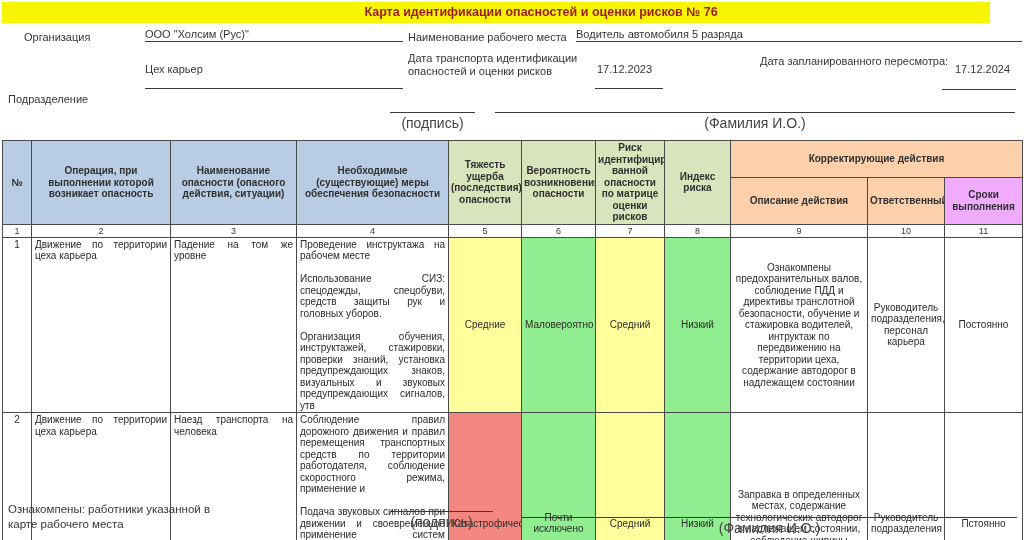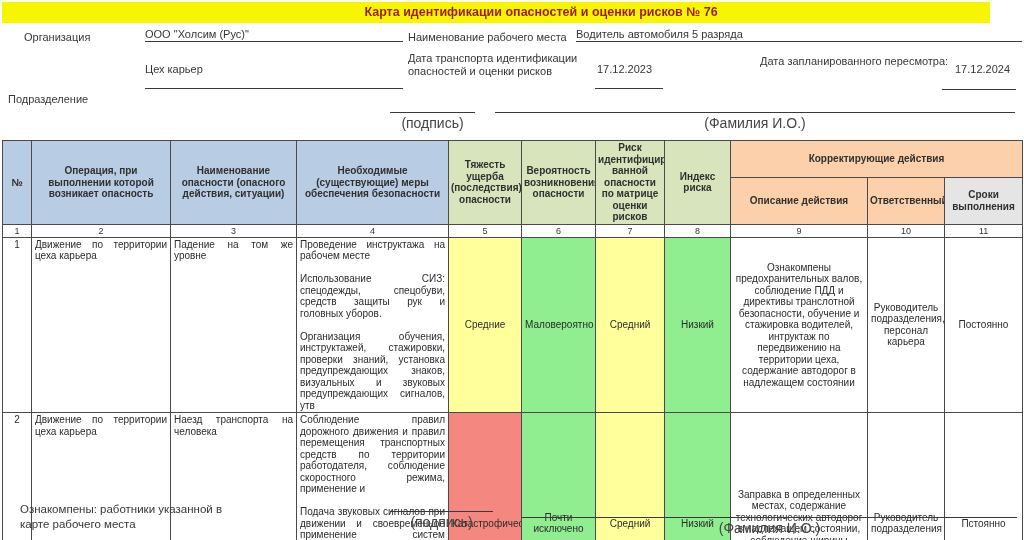--- a/index.html
+++ b/index.html
@@ -89,21 +89,21 @@
       <th rowspan="2" style="background-color: rgb(184, 204, 228);">Необходимые (существующие) меры обеспечения безопасности</th>
       <th rowspan="2" style="background-color: rgb(216, 228, 188);">Тяжесть ущерба (последствия) опасности</th>
       <th rowspan="2" style="background-color: rgb(216, 228, 188);">Вероятность возникновения опасности</th>
       <th rowspan="2" style="background-color: rgb(216, 228, 188);">Риск идентифициро ванной опасности по матрице оценки рисков</th>
       <th rowspan="2" style="background-color: rgb(216, 228, 188);">Индекс риска</th>
       <th colspan="3" style="background-color: rgb(251, 208, 171);">Корректирующие действия</th>
     </tr>
     <tr style="height:32px;">
       <th style="background-color: rgb(251, 208, 171);">Описание действия</th>
       <th style="background-color: rgb(251, 208, 171);">Ответственный</th>
-      <th style="background-color: #e5e5e5;">Сроки выполнения</th>
+      <th style="background-color: #f0abfc;">Сроки выполнения</th>
     </tr>
     <tr class="numrow">
       <td>1</td>
       <td>2</td>
       <td>3</td>
       <td>4</td>
       <td>5</td>
       <td>6</td>
       <td>7</td>
       <td>8</td>
@@ -141,20 +141,20 @@
       <td class="txt mid ctr" style="background-color: rgb(144, 238, 144);">Почти исключено</td>
       <td class="txt mid ctr" style="background-color: rgb(255, 255, 156);">Средний</td>
       <td class="txt mid ctr" style="background-color: rgb(144, 238, 144);">Низкий</td>
       <td class="txt mid ctr">Заправка в определенных местах, содержание технологических автодорог в надлежащем состоянии, соблюдение ширины рабочих площадок</td>
       <td class="txt mid ctr">Руководитель подразделения</td>
       <td class="txt mid ctr">Пстоянно</td>
     </tr>
   </tbody>
     </table>
 
-  <div class="abs lbl pre" style="left:20px; top:502px; width:250px; font-size:11.5px; line-height:15px;">Ознакомпены: работники указанной в
+  <div class="abs lbl pre" style="left:8px; top:502px; width:250px; font-size:11.5px; line-height:15px;">Ознакомпены: работники указанной в
 карте рабочего места</div>
   <div class="abs line" style="left:390px; top:511px; width:103px;"></div>
   <div class="abs cap" style="left:385px; top:514px; width:113px;">(подпись)</div>
   <div class="abs line" style="left:522px; top:517px; width:495px;"></div>
   <div class="abs cap" style="left:522px; top:520px; width:495px;">(Фамилия И.О.)</div>
 
 </div>
 
 </body></html>

